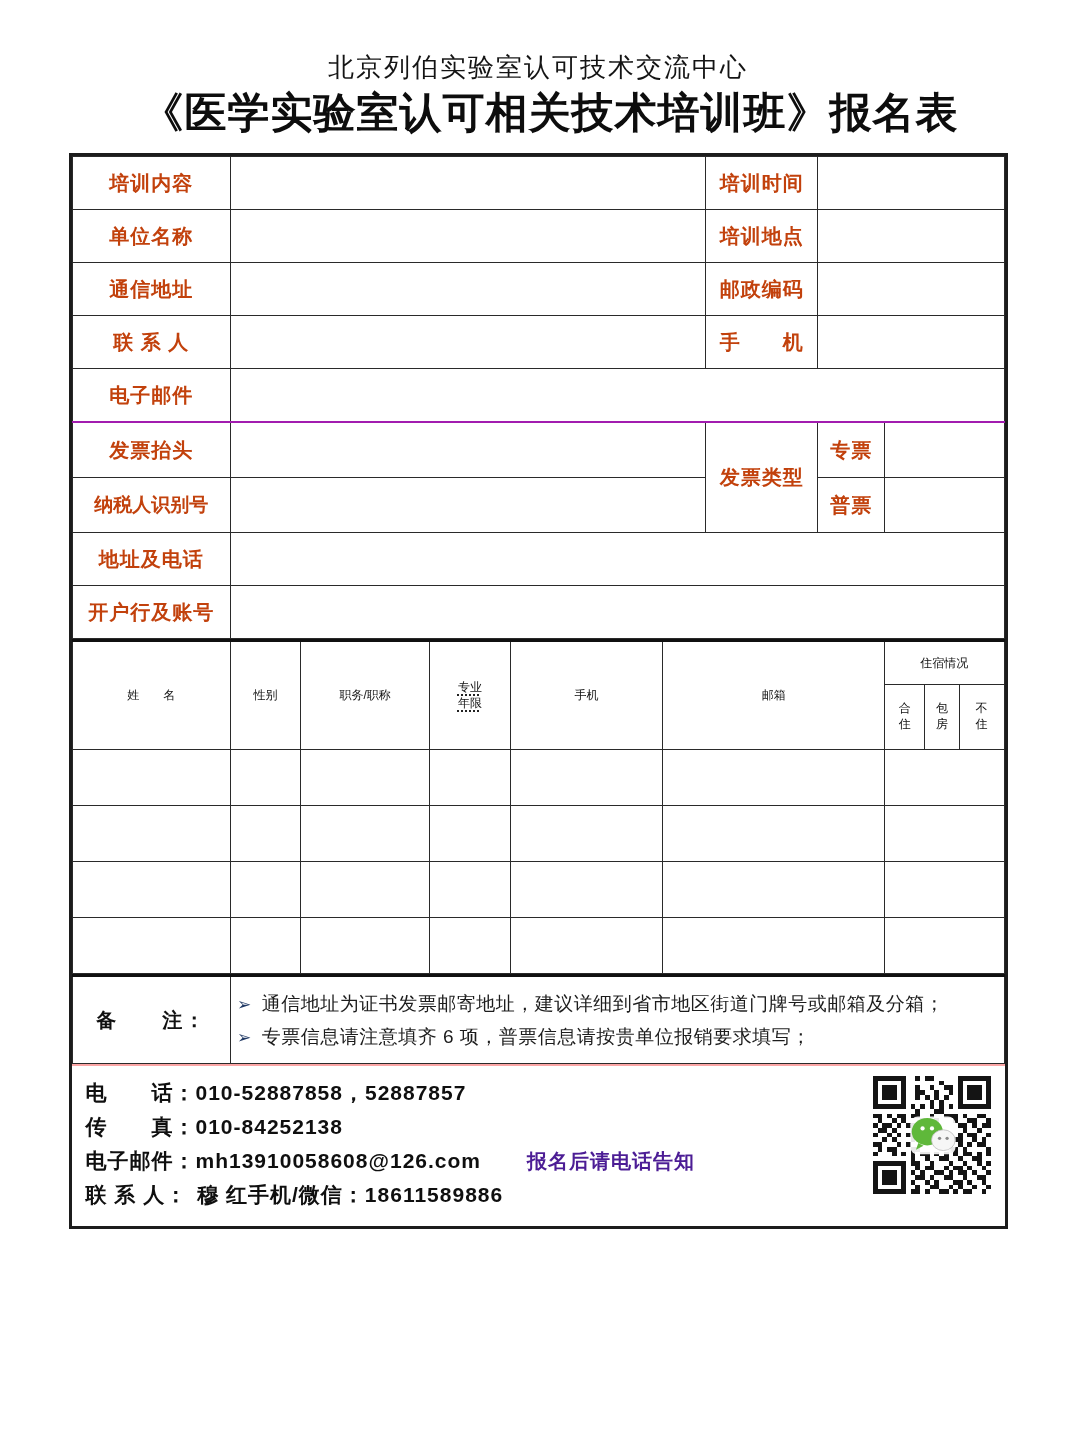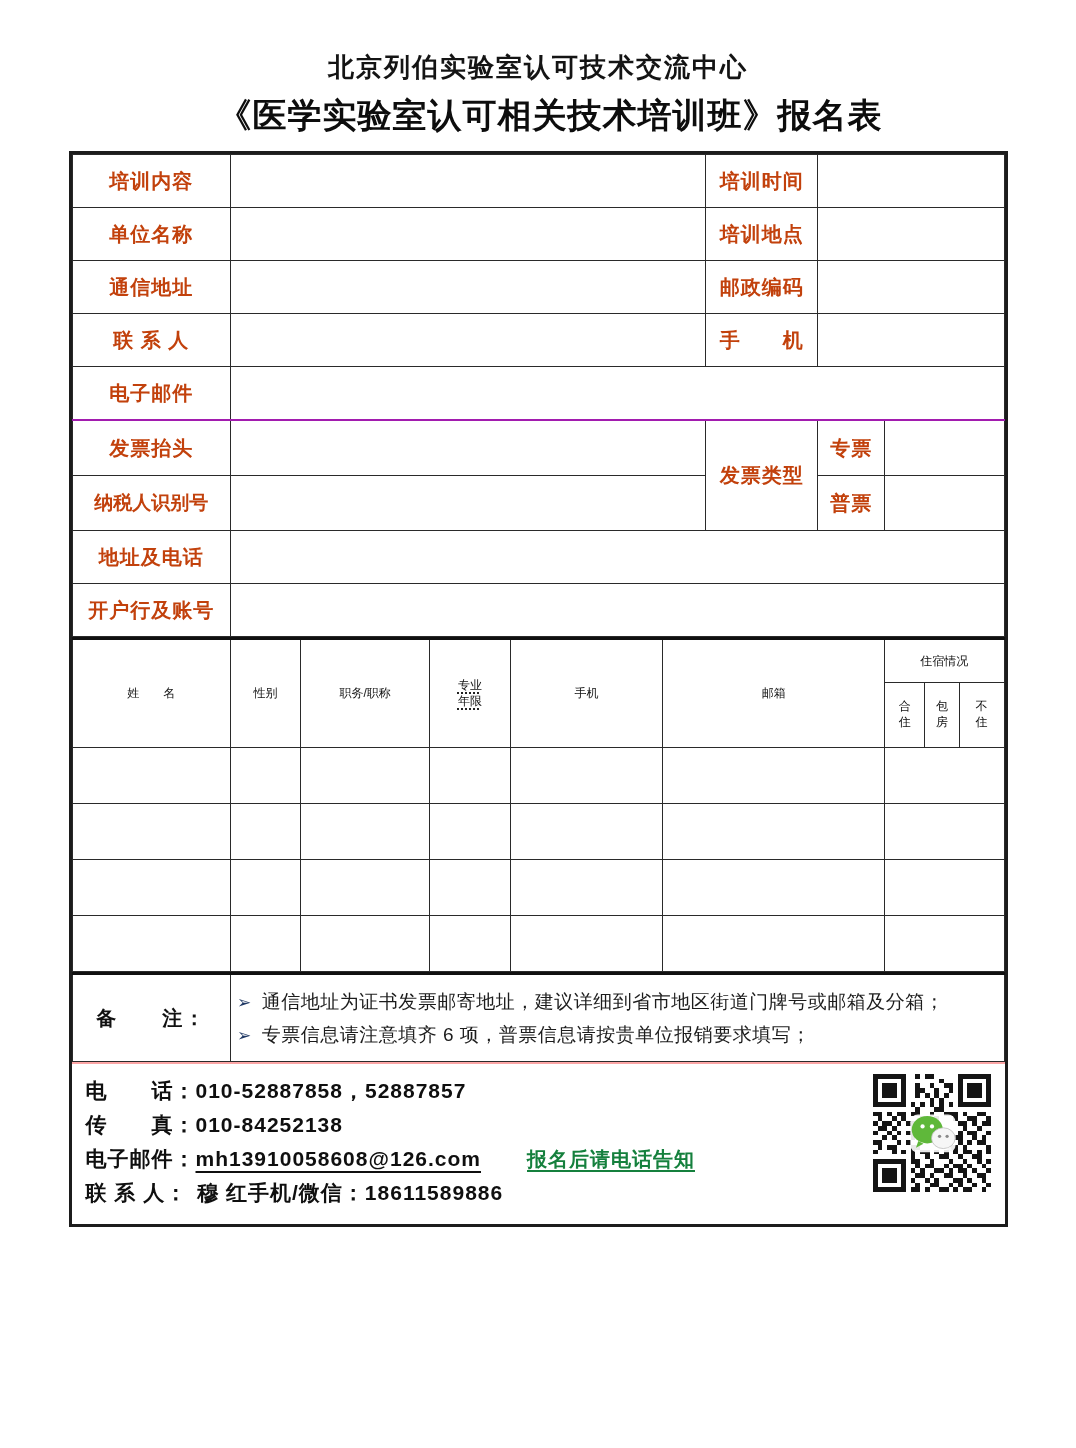--- a/index.html
+++ b/index.html
@@ -3,24 +3,24 @@
 <meta charset="utf-8">
 <style>
   html,body{margin:0;padding:0;background:#fff;}
   body{
     width:1076px;height:1448px;
     font-family:"Liberation Sans","DejaVu Sans",sans-serif;
     color:#111;position:relative;
   }
   .page{padding-top:50px;}
   .org-title{
-    text-align:center;font-size:26px;font-weight:bold;letter-spacing:2px;color:#141414;
+    text-align:center;font-size:26px;font-weight:normal;letter-spacing:2px;color:#141414;
   }
   .form-title{
-    text-align:center;font-size:34px;font-weight:bold;margin-top:8px;letter-spacing:1px;color:#0d0d0d;padding-left:24px;
+    text-align:center;font-size:42px;font-weight:bold;letter-spacing:1px;color:#0d0d0d;padding-left:24px;
   }
   .form-frame{
     width:933px;margin:12px auto 0;border:3px solid #1c1c1c;background:#fff;
   }
   table{border-collapse:collapse;width:100%;table-layout:fixed;}
   td{border:1px solid #2a2a2a;padding:0 6px;overflow:hidden;}
   .lbl{
     font-weight:bold;font-size:20px;text-align:center;color:#c2410c;letter-spacing:1px;
   }
   .lbl-small{font-size:19px;letter-spacing:0;}
@@ -47,23 +47,23 @@
   .remark-lbl{font-size:20px;font-weight:bold;text-align:center;letter-spacing:2px;}
   .remark-body{padding:6px 6px;}
   .remark-line{font-size:19px;color:#1c1c1c;margin:7px 0;letter-spacing:0.5px;}
   .remark-arrow{color:#1F3864;font-size:17px;margin-right:10px;}
   
   .contact{
     border-top:2px solid #fca5a5;position:relative;
     padding:10px 16px 14px 14px;height:136px;
   }
   .contact-line{font-size:21px;font-weight:bold;line-height:34px;color:#0f0f0f;letter-spacing:1px;}
-  .email-value{text-decoration:underline;text-decoration-thickness:2px;text-underline-offset:5px;}
+  .email-value{text-decoration-thickness:2px;text-underline-offset:5px;}
   .email-note{
-    color:#15803d;text-decoration:underline;text-decoration-thickness:2px;
+    color:#4c1d95;text-decoration-thickness:2px;
     margin-left:46px;font-size:20px;text-underline-offset:4px;
   }
   .gap-lg{}
   .gap-sm{margin-left:10px;}
   .qr-wrap{
     position:absolute;right:14px;top:10px;width:118px;height:118px;background:#fff;
   }
   .qr-wrap svg{width:100%;height:100%;}
 </style>
 </head>

